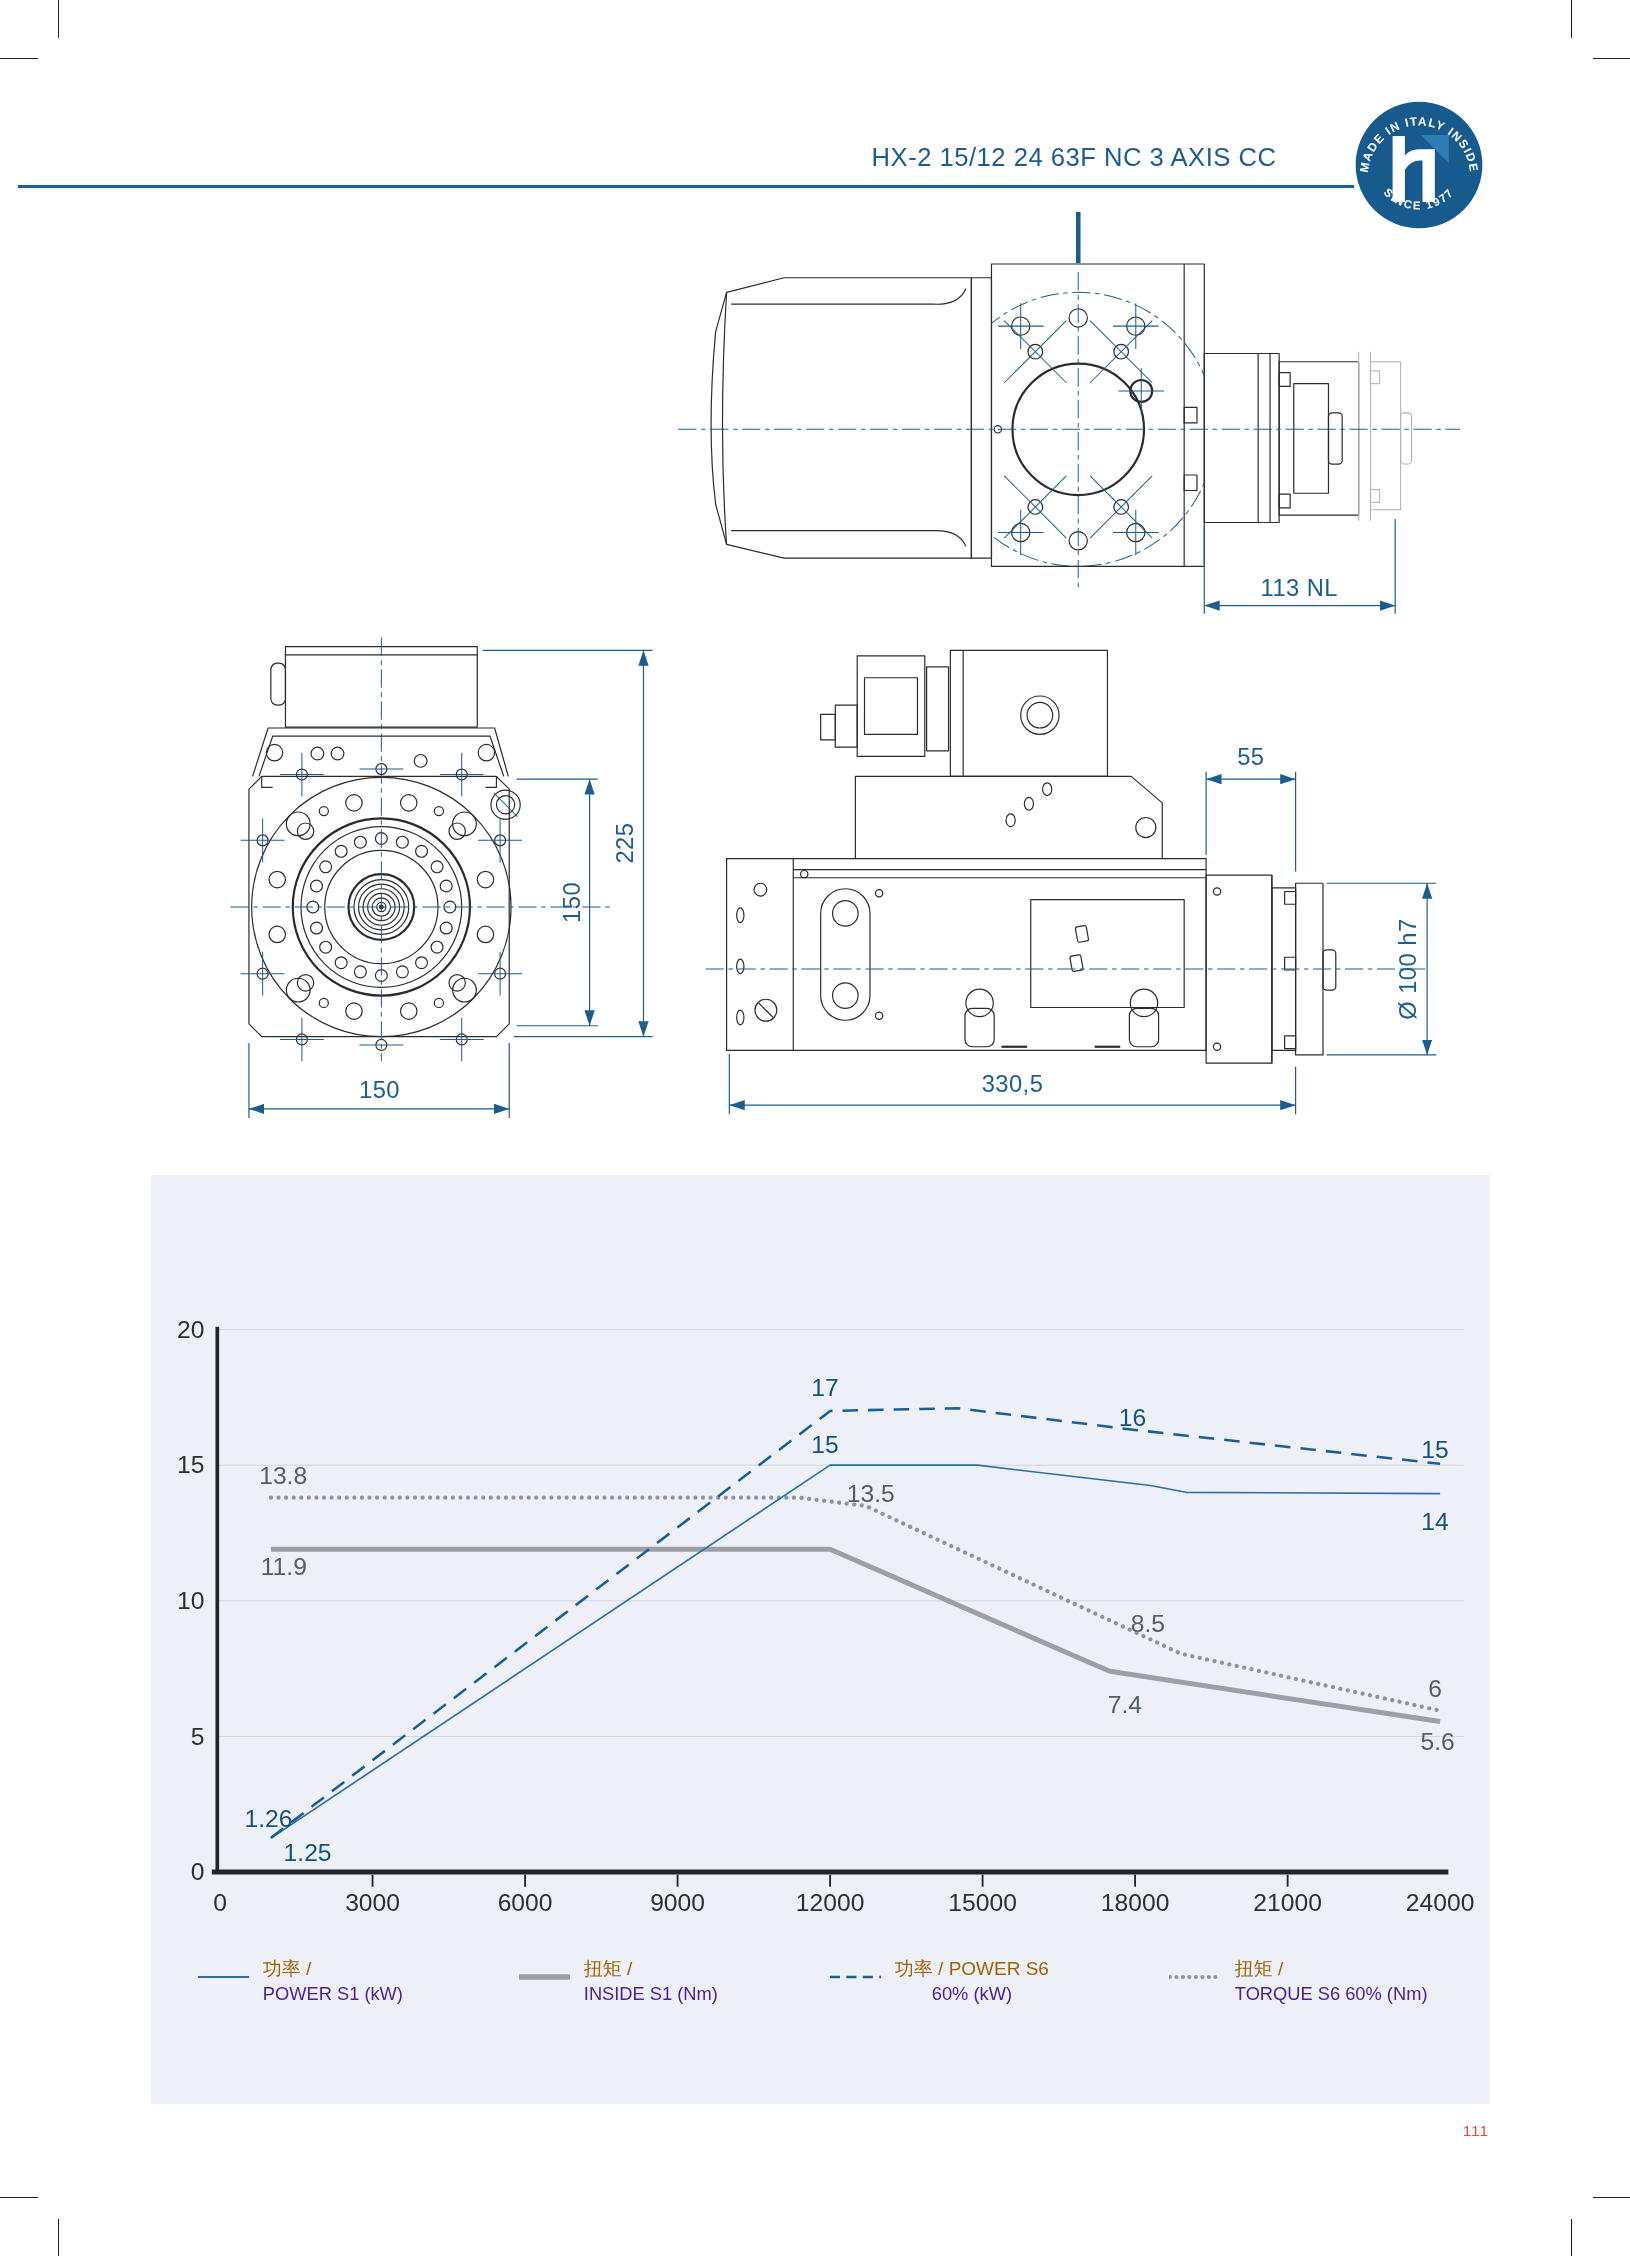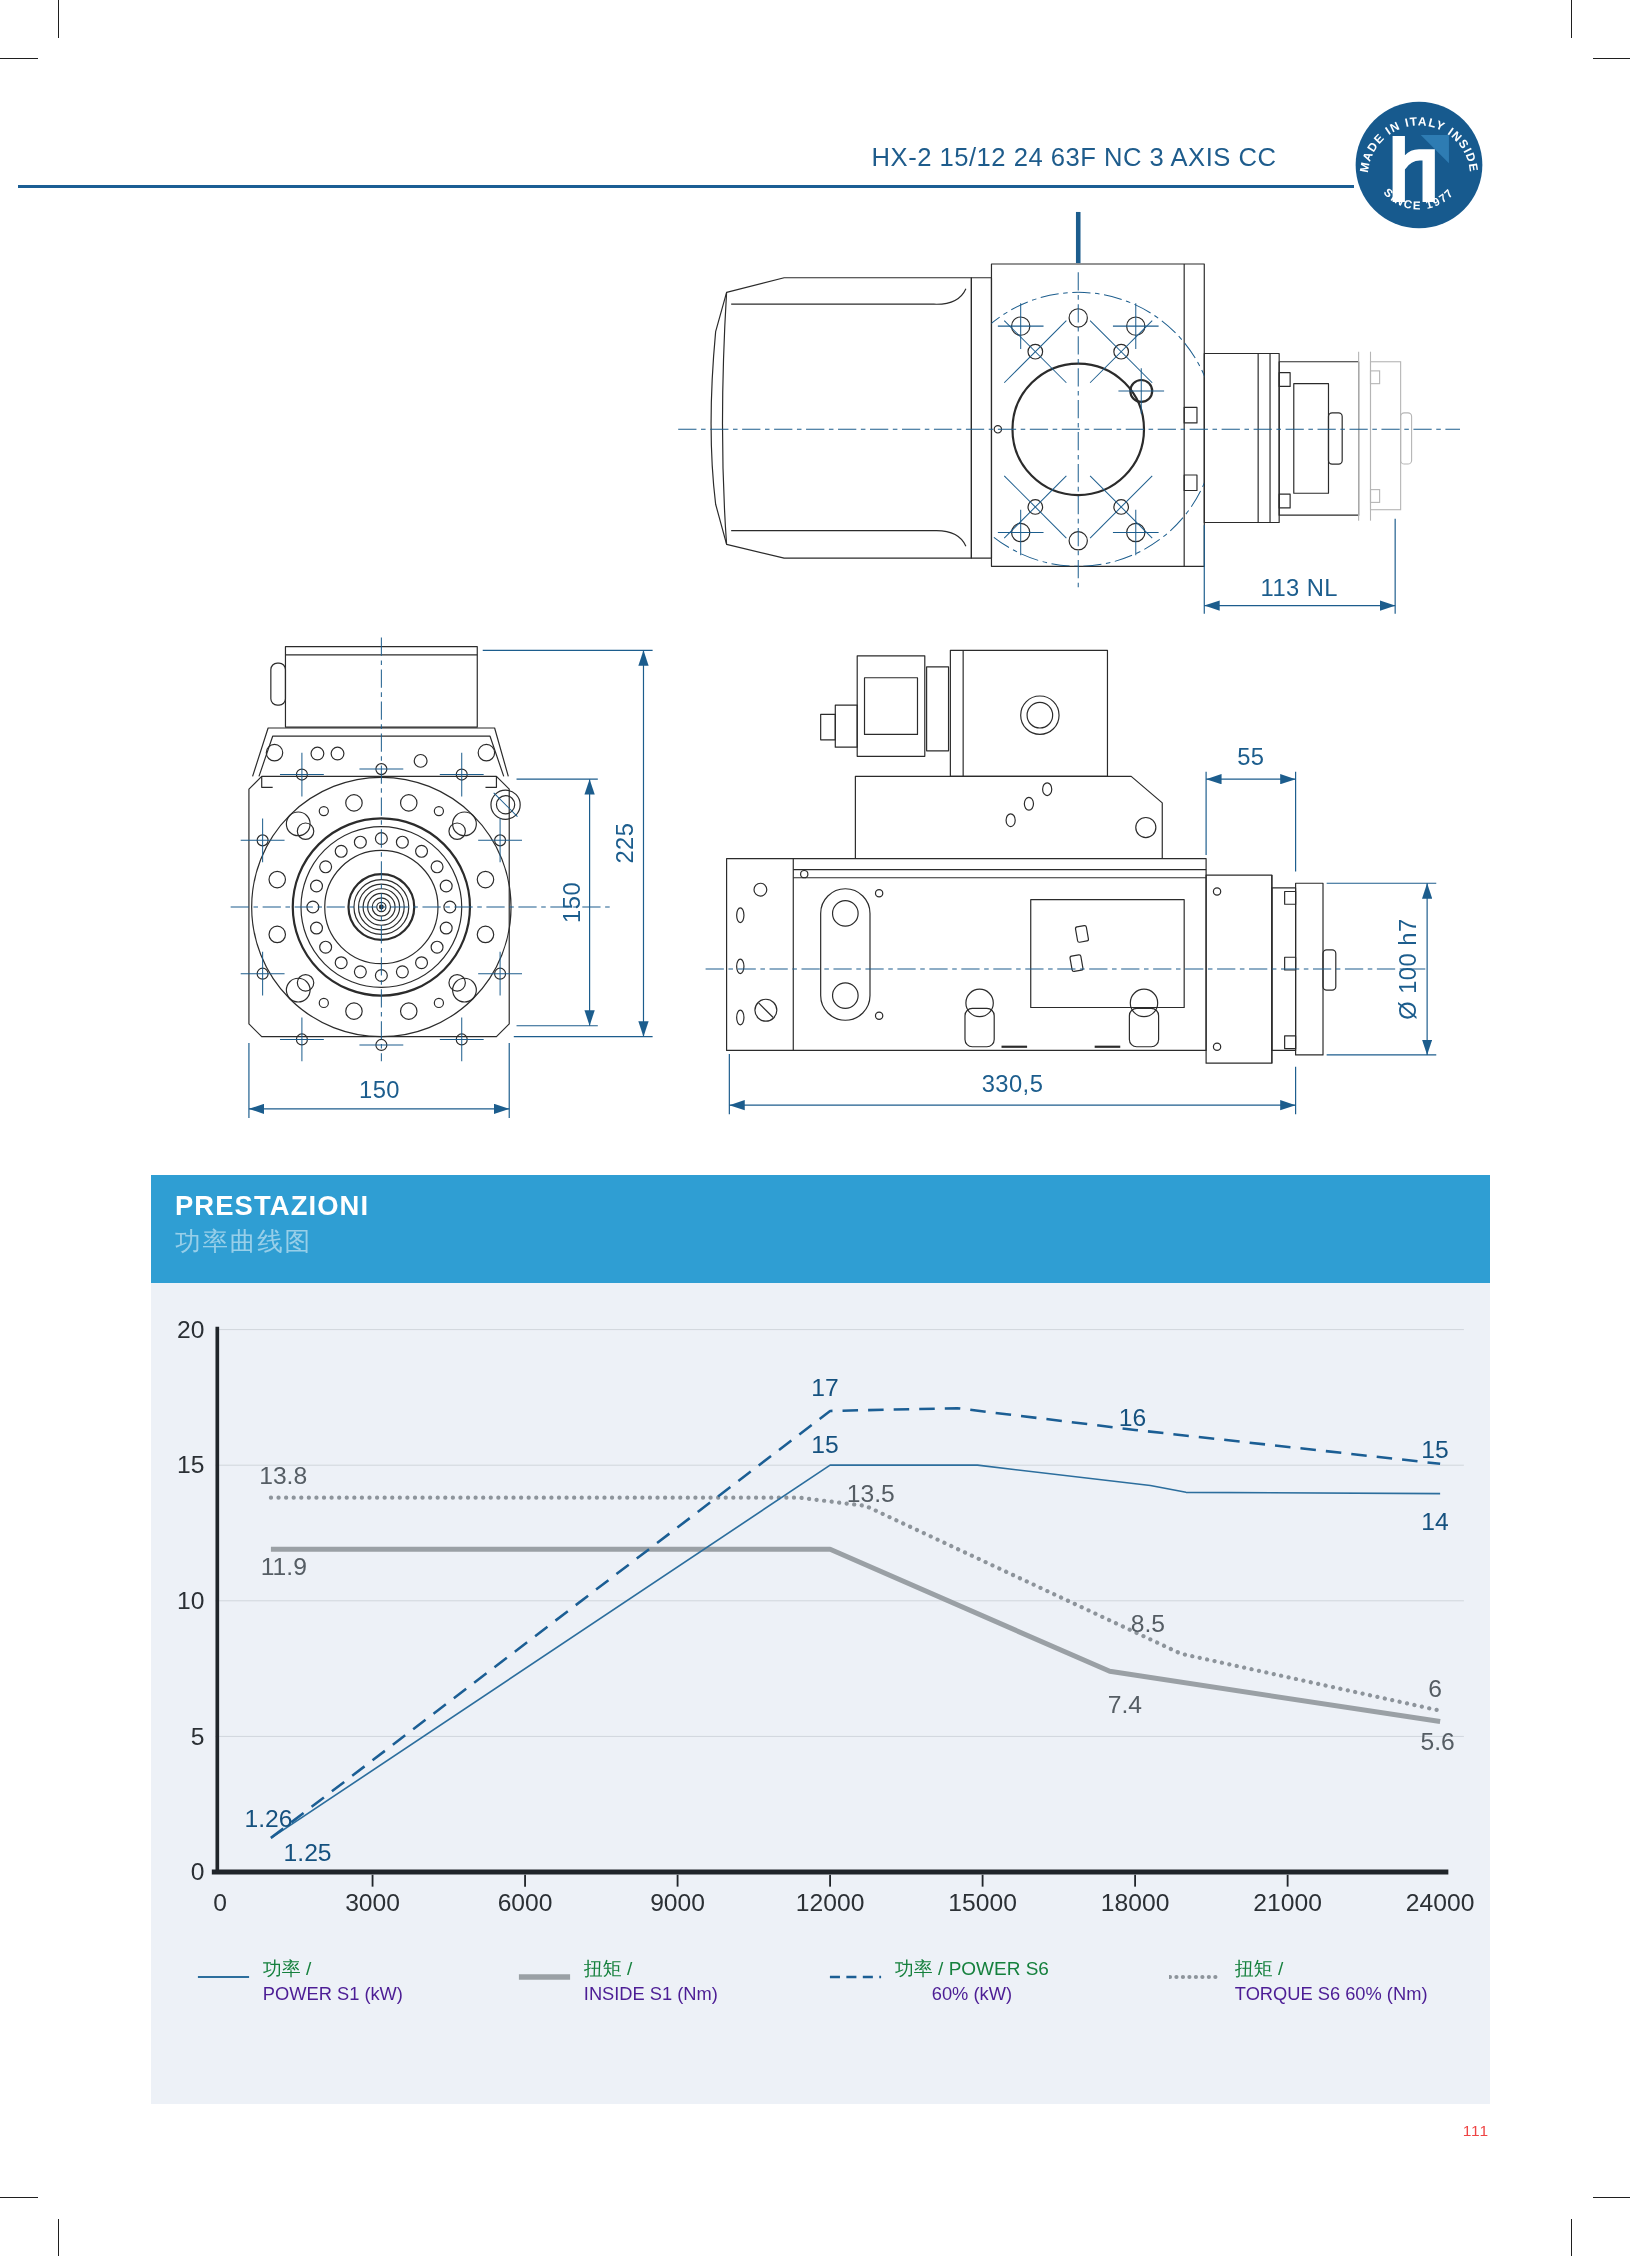--- a/index.html
+++ b/index.html
@@ -21,21 +21,21 @@
   .anno{font-size:27px;font-weight:400;font-family:"Liberation Sans",sans-serif;}
   
   .legend{position:absolute;left:0;top:782px;width:1339px;height:101px;}
   .legend-item{position:absolute;top:0;display:flex;align-items:flex-start;}
   .legend-item:nth-child(1){left:46px;}
   .legend-item:nth-child(2){left:367px;}
   .legend-item:nth-child(3){left:678px;text-align:center;}
   .legend-item:nth-child(4){left:1018px;}
   .legend-swatch{margin-top:8.2px;margin-right:12.8px;flex:0 0 auto;}
   .legend-text{display:flex;flex-direction:column;line-height:1.3;}
-  .legend-l1{font-size:19px;color:#15803d;}
+  .legend-l1{font-size:19px;color:#a16207;}
   .legend-l2{font-size:18.3px;color:#4c1d95;}
   
   #drawings{position:absolute;left:137px;top:201px;}
   .bk{stroke:#2b2b2b;stroke-width:1.3;fill:none;stroke-linejoin:round;}
   .tk{stroke-width:2.4;}
   .gy{stroke:#b5b5b5;stroke-width:1.2;fill:none;}
   .bl{stroke:#1c5d8d;stroke-width:1.1;fill:none;}
   .cl{stroke:#1c5d8d;stroke-width:1.1;fill:none;stroke-dasharray:20 5 5 5;}
   .dm{stroke:#1c5d8d;stroke-width:1.3;fill:none;}
   .dimtxt{fill:#1c5d8d;font-size:26px;font-weight:500;text-anchor:middle;letter-spacing:.5px;
@@ -361,24 +361,20 @@
       <g>
         <line class="dm" x1="798" y1="1154" x2="798" y2="1220"></line>
         <line class="dm" x1="1418" y1="1168" x2="1418" y2="1220"></line>
         <line class="dm" x1="798" y1="1210" x2="1418" y2="1210" marker-start="url(#da-s)" marker-end="url(#da-e)"></line>
         <text class="dimtxt" x="1108" y="1196">330,5</text>
       </g>
     </g>
   </svg>
 
   <div class="chart-panel">
-    <div class="chart-band">
-      <div class="band-title">PRESTAZIONI</div>
-      <div class="band-sub">功率曲线图</div>
-    </div>
     <svg id="chart-svg" width="1339" height="821" viewBox="0 0 1465 899">
         <line x1="70" y1="496.5" x2="1437" y2="496.5" stroke="#cdd3da" stroke-width="1"></line>
         <line x1="70" y1="348" x2="1437" y2="348" stroke="#cdd3da" stroke-width="1"></line>
         <line x1="70" y1="199.5" x2="1437" y2="199.5" stroke="#cdd3da" stroke-width="1"></line>
         <line x1="70" y1="51" x2="1437" y2="51" stroke="#cdd3da" stroke-width="1"></line>
         <text x="58" y="654" text-anchor="end" class="axlbl">0</text>
         <text x="58" y="505.5" text-anchor="end" class="axlbl">5</text>
         <text x="58" y="357" text-anchor="end" class="axlbl">10</text>
         <text x="58" y="208.5" text-anchor="end" class="axlbl">15</text>
         <text x="58" y="60" text-anchor="end" class="axlbl">20</text>

